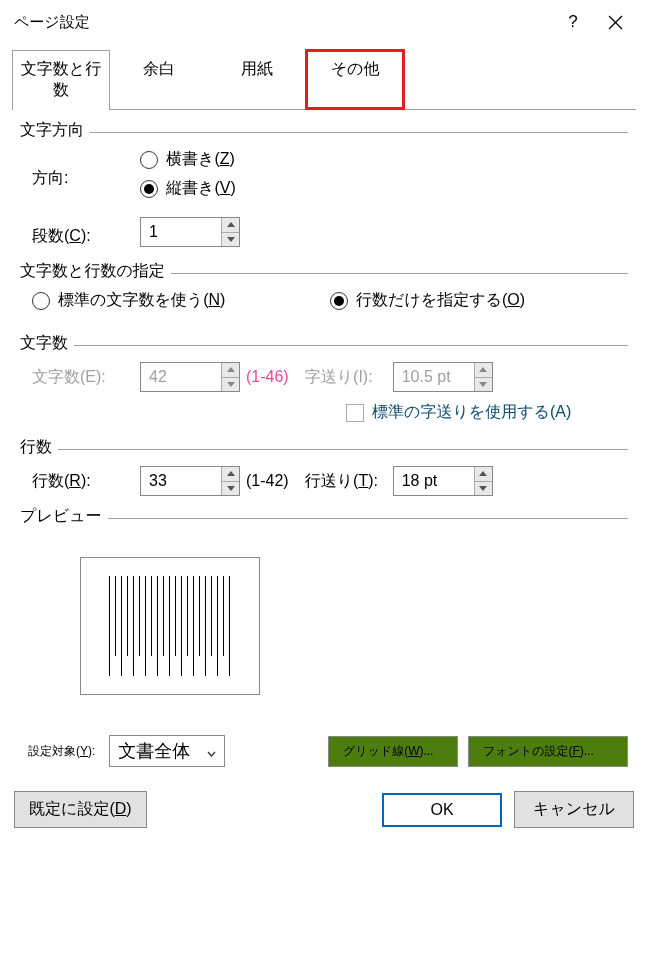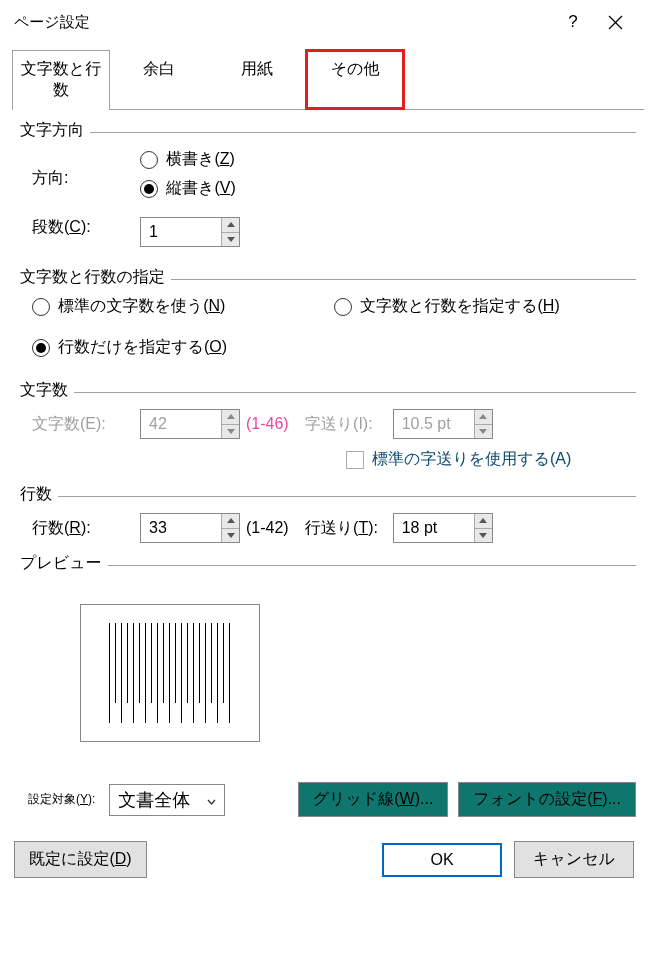--- a/index.html
+++ b/index.html
@@ -4,21 +4,21 @@
   <style>
     * { box-sizing: border-box; margin: 0; padding: 0; font-family: "Yu Gothic UI", "Meiryo", sans-serif; }
     body { background: #fff; width: 648px; height: 956px; position: relative; font-size: 15px; color: #000; }
     
     .titlebar { display: flex; align-items: center; padding: 8px 12px 8px 14px; }
     .titlebar-title { flex: 1; font-size: 15px; }
     .titlebar-btn { width: 42px; height: 28px; display: flex; align-items: center; justify-content: center; font-size: 16px; cursor: pointer; }
     .help-btn { font-size: 17px; }
     .close-btn svg { width: 15px; height: 15px; }
     
-    .dialog-body { padding: 6px 4px 0 12px; }
+    .dialog-body { padding: 6px 12px 0 12px; }
     
     .tabs { display: flex; border-bottom: 1px solid #a0a0a0; margin-bottom: 10px; }
     .tab { padding: 8px 0; width: 98px; text-align: center; border: 1px solid transparent; border-bottom: none; position: relative; cursor: pointer; font-size: 16px; }
     .tab.active { border-color: #a0a0a0; background: #fff; }
     .tab.active::after { content: ""; position: absolute; left: 0; right: 0; bottom: -1px; height: 2px; background: #fff; }
     .tab.highlighted { outline: 3px solid #e02020; outline-offset: -2px; }
     
     .content { padding: 0 8px; }
     
     .section-header { display: flex; align-items: center; margin-bottom: 8px; }
@@ -46,31 +46,31 @@
     .spinner-up { border-bottom: 1px solid #aaa; }
     .spinner-up svg, .spinner-down svg { width: 8px; height: 5px; }
     
     .range-hint { margin-left: 6px; font-size: 16px; }
     .range-hint.disabled { color: #ec4899; }
     
     .checkbox-row { display: flex; align-items: center; padding-left: 326px; margin-top: 10px; margin-bottom: 14px; }
     .checkbox { width: 18px; height: 18px; border: 1px solid #aaa; margin-right: 8px; }
     .checkbox-label { font-size: 16px; color: #0c4a6e; }
     
-    .cols-row { display: flex; align-items: flex-start; padding-left: 12px; margin-bottom: 20px; }
+    .cols-row { display: flex; align-items: flex-end; padding-left: 12px; margin-bottom: 14px; }
     
     .preview-box { width: 180px; height: 138px; border: 1px solid #888; margin: 30px 0 40px 60px; padding: 18px 28px; display: flex; gap: 5px; align-items: flex-start; }
     .preview-box .vline { width: 1px; background: #000; }
     
     .bottom-row { display: flex; align-items: center; gap: 10px; padding-left: 8px; margin-bottom: 14px; }
     .bottom-label { font-size: 12px; margin-right: 4px; }
     .select { display: flex; align-items: center; border: 1px solid #888; height: 32px; padding: 0 4px 0 8px; cursor: pointer; width: 116px; }
     .select-text { flex: 1; font-size: 18px; }
     .select-arrow { padding: 0 4px; }
-    .btn { border: 1px solid #888; background: #0f766e; padding: 6px 14px; font-size: 16px; cursor: pointer; min-width: 130px; }
+    .btn { border: 1px solid #888; background: #4d7c0f; padding: 6px 14px; font-size: 12px; cursor: pointer; min-width: 130px; }
     
     .dialog-footer { display: flex; align-items: center; padding: 10px 14px; gap: 12px; justify-content: center; }
     .footer-spacer { flex: 1; }
     .ok-btn { border: 2px solid #0067c0; background: #fff; width: 120px; padding: 6px 0; text-align: center; cursor: pointer; font-size: 16px; }
     .cancel-btn { border: 1px solid #888; background: #e1e1e1; width: 120px; padding: 7px 4px; text-align: center; cursor: pointer; font-size: 16px; }
     .default-btn { border: 1px solid #888; background: #e1e1e1; padding: 7px 14px; cursor: pointer; font-size: 16px; }
     
     .underline { text-decoration: underline; }
   </style>
 </head>
@@ -136,24 +136,20 @@
     <div class="section-header">
       <span class="section-label">文字数と行数の指定</span>
       <span class="section-line"></span>
     </div>
     <div class="grid-radio">
       <div class="radio-option">
         <span class="radio-btn"></span>
         <span class="radio-text"><span>標準の文字数を使う(</span><span class="underline">N</span><span>)</span></span>
       </div>
       <div class="radio-option">
-        <span class="radio-btn"></span>
-        <span class="radio-text"><span>文字数と行数を指定する(</span><span class="underline">H</span><span>)</span></span>
-      </div>
-      <div class="radio-option">
         <span class="radio-btn checked"></span>
         <span class="radio-text"><span>行数だけを指定する(</span><span class="underline">O</span><span>)</span></span>
       </div>
     </div>
 
     <div class="section-header">
       <span class="section-label">文字数</span>
       <span class="section-line"></span>
     </div>
     <div class="row">

